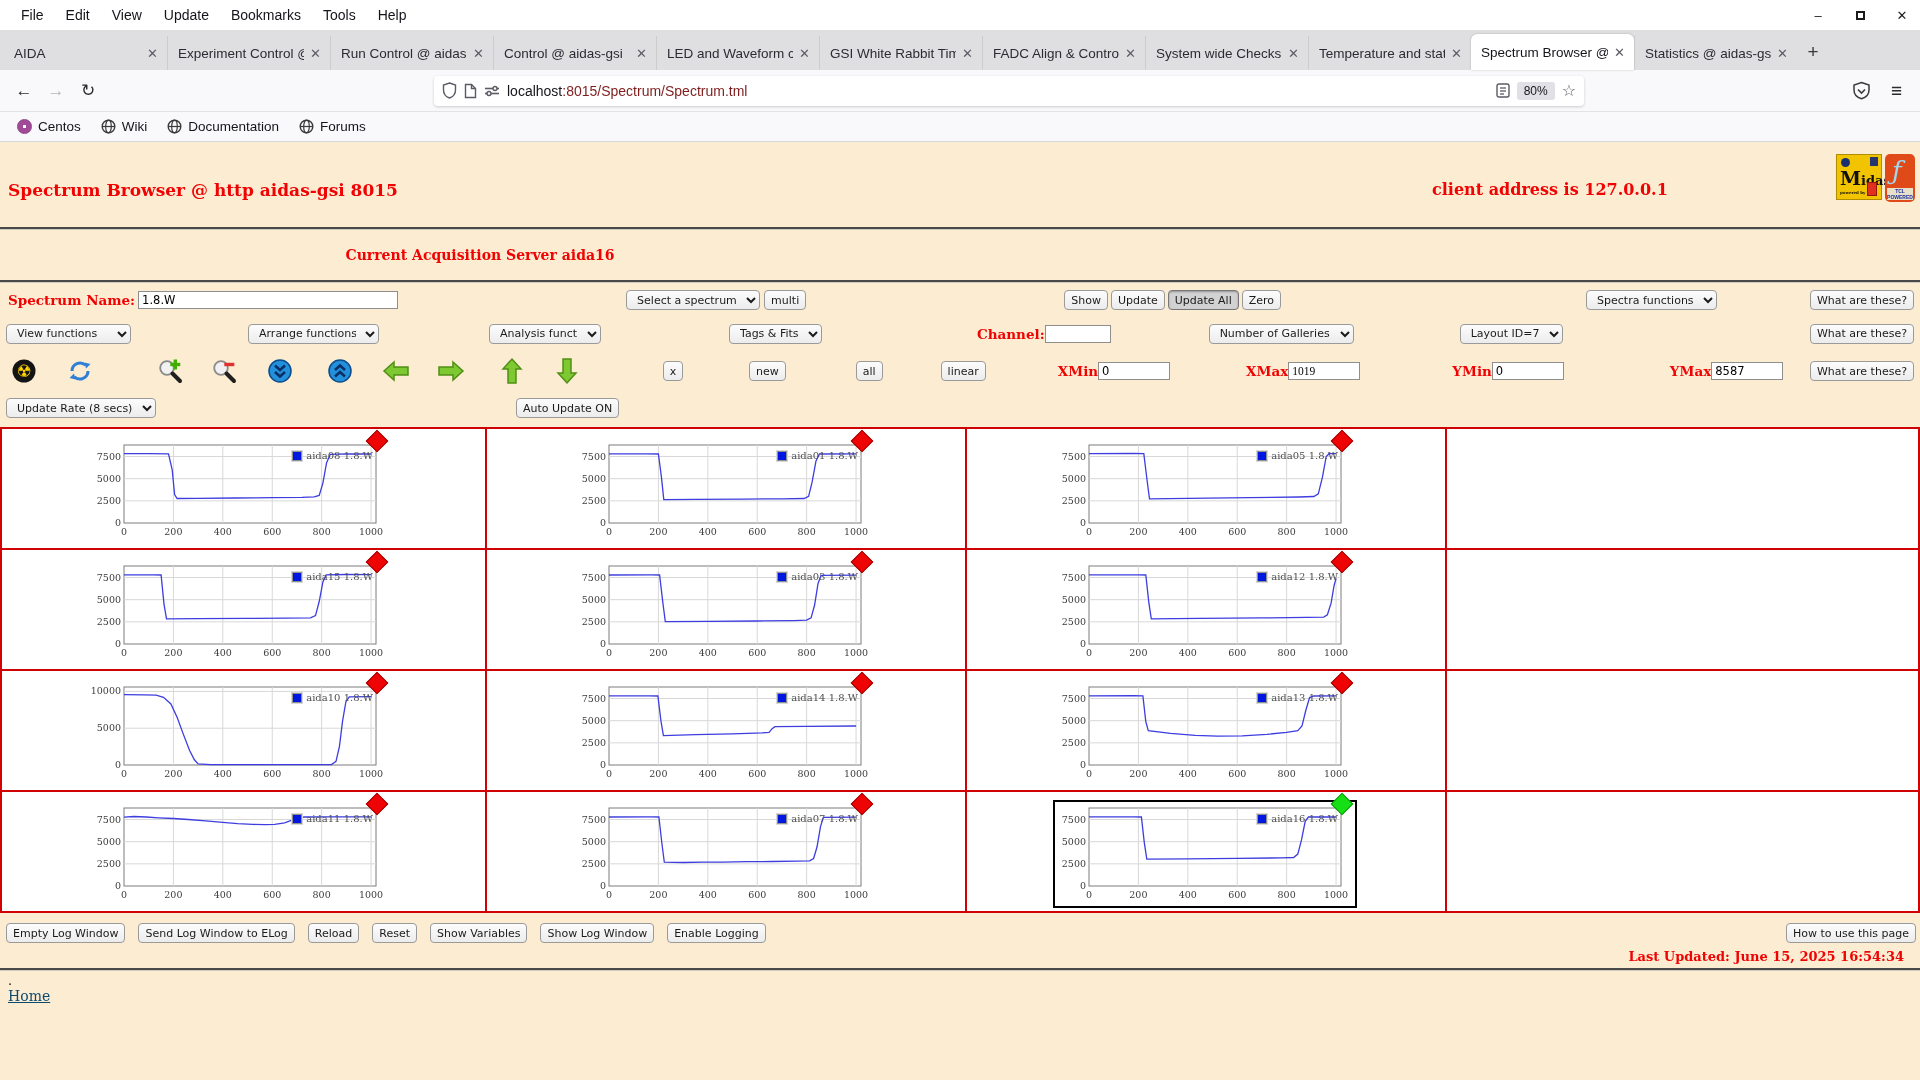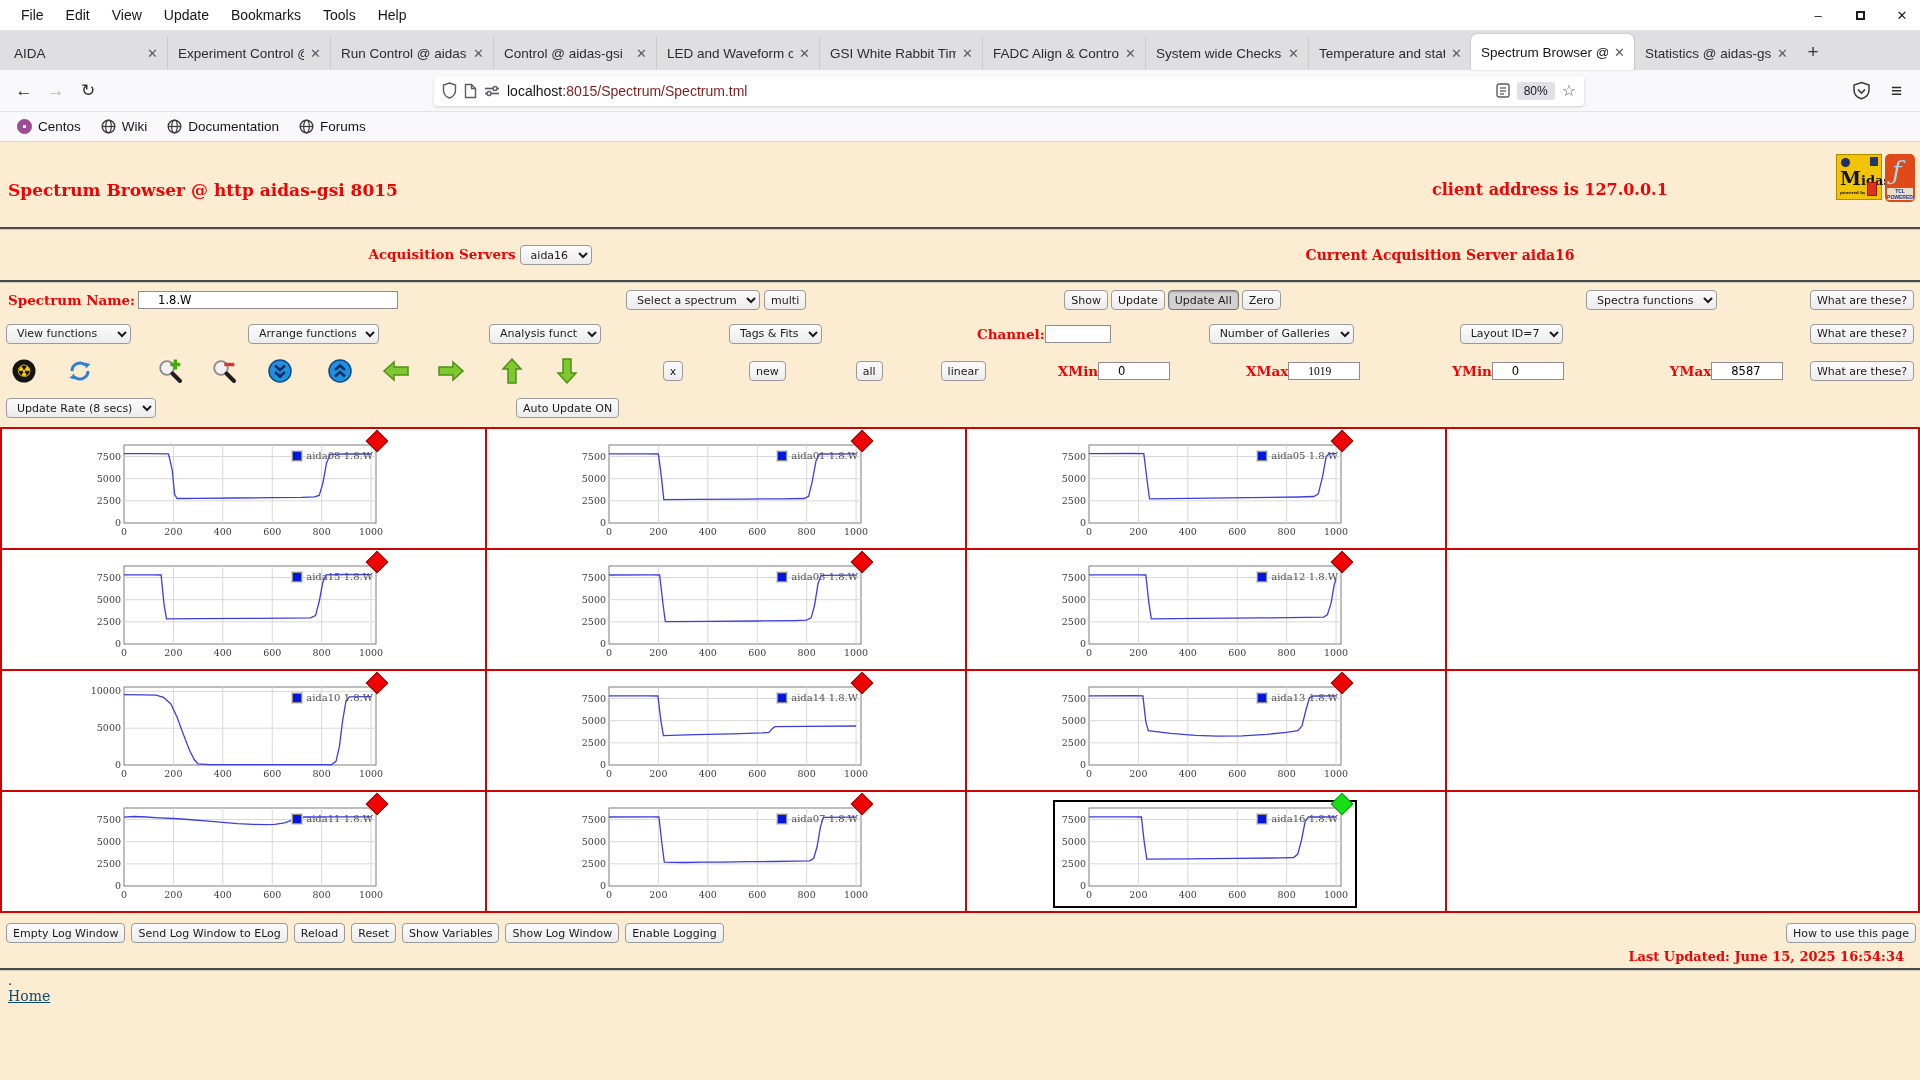--- a/index.html
+++ b/index.html
@@ -58,38 +58,38 @@
   .acqleft { width:50%; text-align:center; font-size:14px; }
   .acqright { width:50%; text-align:center; font-size:14px; }
 
   .crow { display:flex; align-items:center; }
   .row1 { height:34px; }
   .row2 { height:33px; }
   .row3 { height:42px; }
   .row4 { height:32px; }
 
   .lbl { font-size:13.5px; }
-  input.txt { height:18px; border:1px solid #8e8e8e; background:#fff; font-size:11.5px; padding:1px 19px; font-family:"DejaVu Sans",sans-serif; }
+  input.txt { height:18px; border:1px solid #8e8e8e; background:#fff; font-size:11.5px; padding:1px 3px; font-family:"DejaVu Sans",sans-serif; }
   select.sel, button.btn { font-family:"DejaVu Sans",sans-serif; font-size:11px; color:#1b1b1b; background:linear-gradient(#fcfcfc,#ececec); border:1px solid #9a9a9a; border-radius:4px; height:20px; padding:0 6px; }
   button.btn.pressed { background:#d2d2d2; border:1px solid #777; box-shadow:inset 0 1px 2px rgba(0,0,0,.3); }
   .iconbox { width:28px; height:28px; display:flex; align-items:center; justify-content:center; }
 
   
   .grid { display:grid; grid-template-columns:483px 478px 478px 1fr; grid-auto-rows:119px; gap:2px; background:#cf0303; border:2px solid #cf0303; margin-top:3px; }
   .cell { background:#ffffff; position:relative; }
   .chart { position:relative; width:300px; margin:10px 0 0 88px; }
   .plotwrap { position:relative; width:300px; }
   .chart.selected .plotwrap { outline:2px solid #000; }
   .marker { position:absolute; width:16px; height:16px; transform:rotate(45deg); top:-6px; right:5px; background:#ee0404; border:1px solid #a00000; z-index:3; }
   .marker.green { background:#16df16; border-color:#0a9a0a; }
   .legend { position:absolute; top:11px; right:17px; display:flex; align-items:center; gap:4px; z-index:2; }
   .legend .sw { width:10px; height:10px; background:#0017df; border:1px solid #909090; box-shadow:0 0 0 1px #d9d9d9; }
   .legend .ltxt { font-family:"DejaVu Serif",serif; font-size:10px; color:#4e4e4e; }
 
-  .footrow { display:flex; align-items:center; gap:6px; margin:8px 0 0 6px; height:24px; }
+  .footrow { display:flex; align-items:center; gap:13px; margin:8px 0 0 6px; height:24px; }
   .lastupd { text-align:right; font-size:13px; padding:4px 16px 4px 16px; }
   .homewrap { padding:2px 0 0 8px; font-family:"DejaVu Serif",serif; font-size:13px; color:#222; }
   a.home { color:#0c4a6e; font-family:"DejaVu Serif",serif; font-size:14px; }
 </style>
 </head>
 <body>
 
 <div class="menubar">
   <div id="menubar-items" style="display:flex;">
       <div class="mitem">File</div>
@@ -250,24 +250,20 @@
       </div>
       <div class="tcllogo">
         <span class="feather">ƒ</span>
         <span class="tclband">TCL<br>POWERED</span>
       </div>
     </div>
   </div>
   <hr class="rule">
 
   <div class="acqrow">
-    <div class="acqleft">
-      <span class="redserif lbl">Acquisition Servers</span>
-      <select class="sel"><option>aida16</option></select>
-    </div>
     <div class="acqright redserif">Current Acquisition Server aida16</div>
   </div>
   <hr class="rule">
 
   <div class="crow row1">
     <span class="redserif lbl" style="margin-left:8px;">Spectrum Name:</span>
     <input class="txt" style="width: 260px; margin-left: 3px;" value="1.8.W">
     <select class="sel" style="margin-left:228px;"><option>Select a spectrum</option></select>
     <button class="btn" style="margin-left:4px;">multi</button>
     <button class="btn" style="margin-left:258px;">Show</button>

